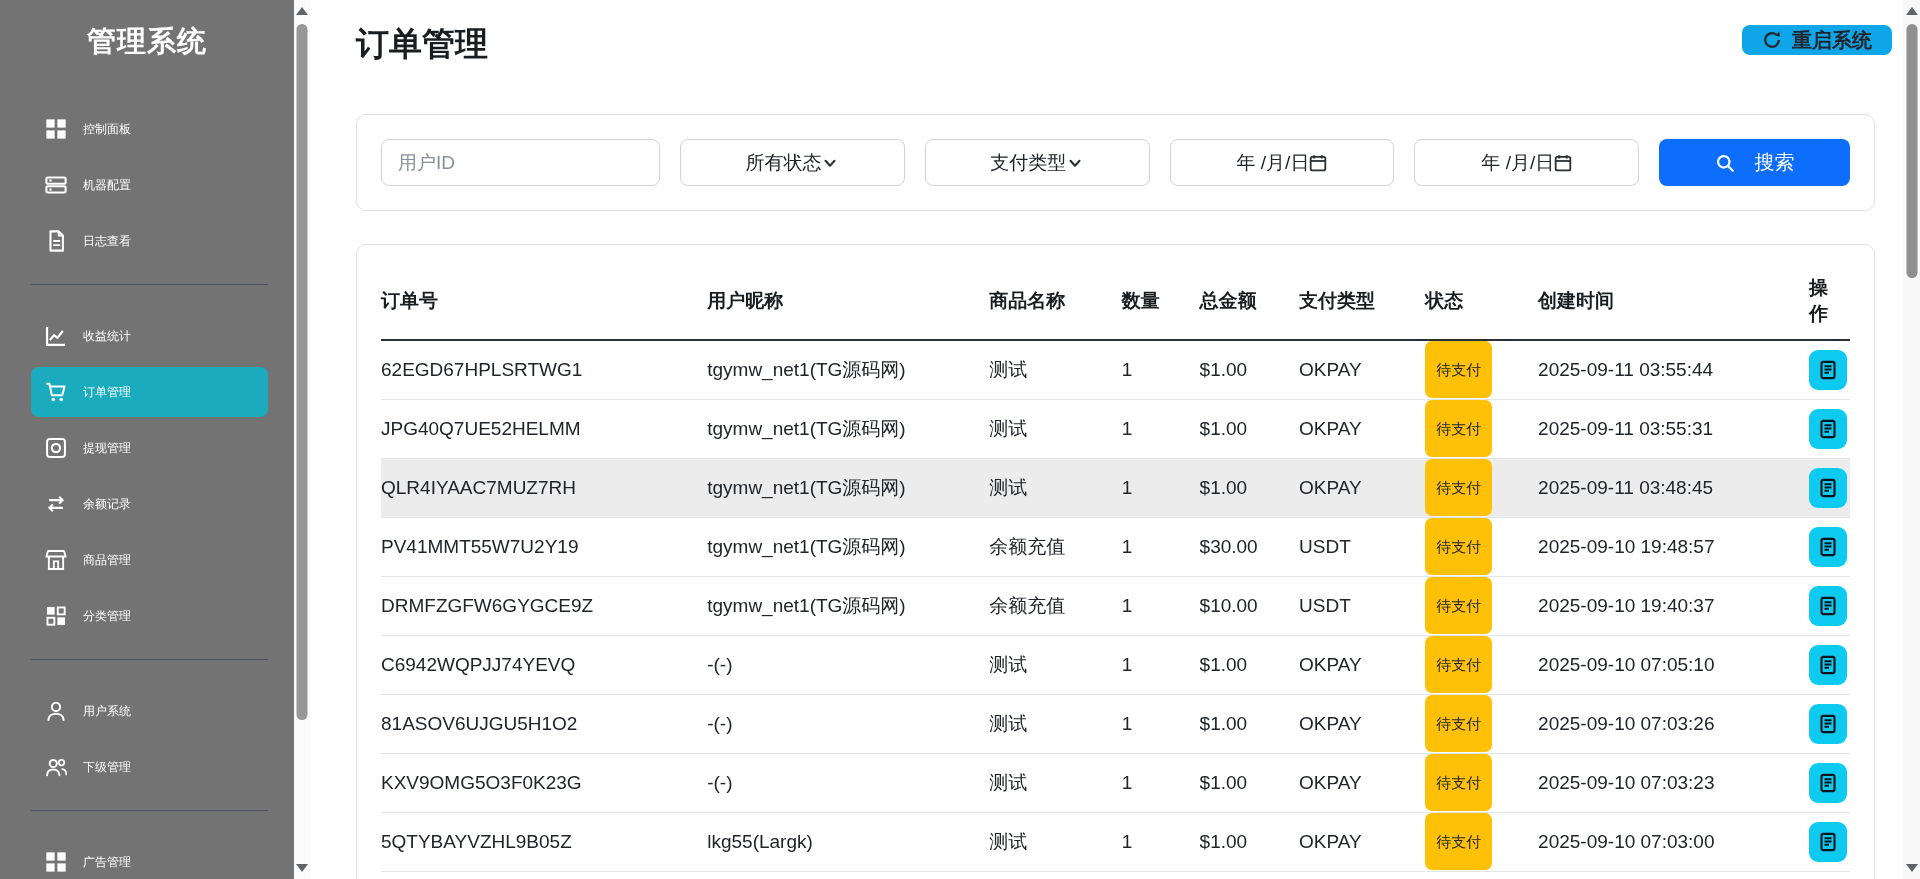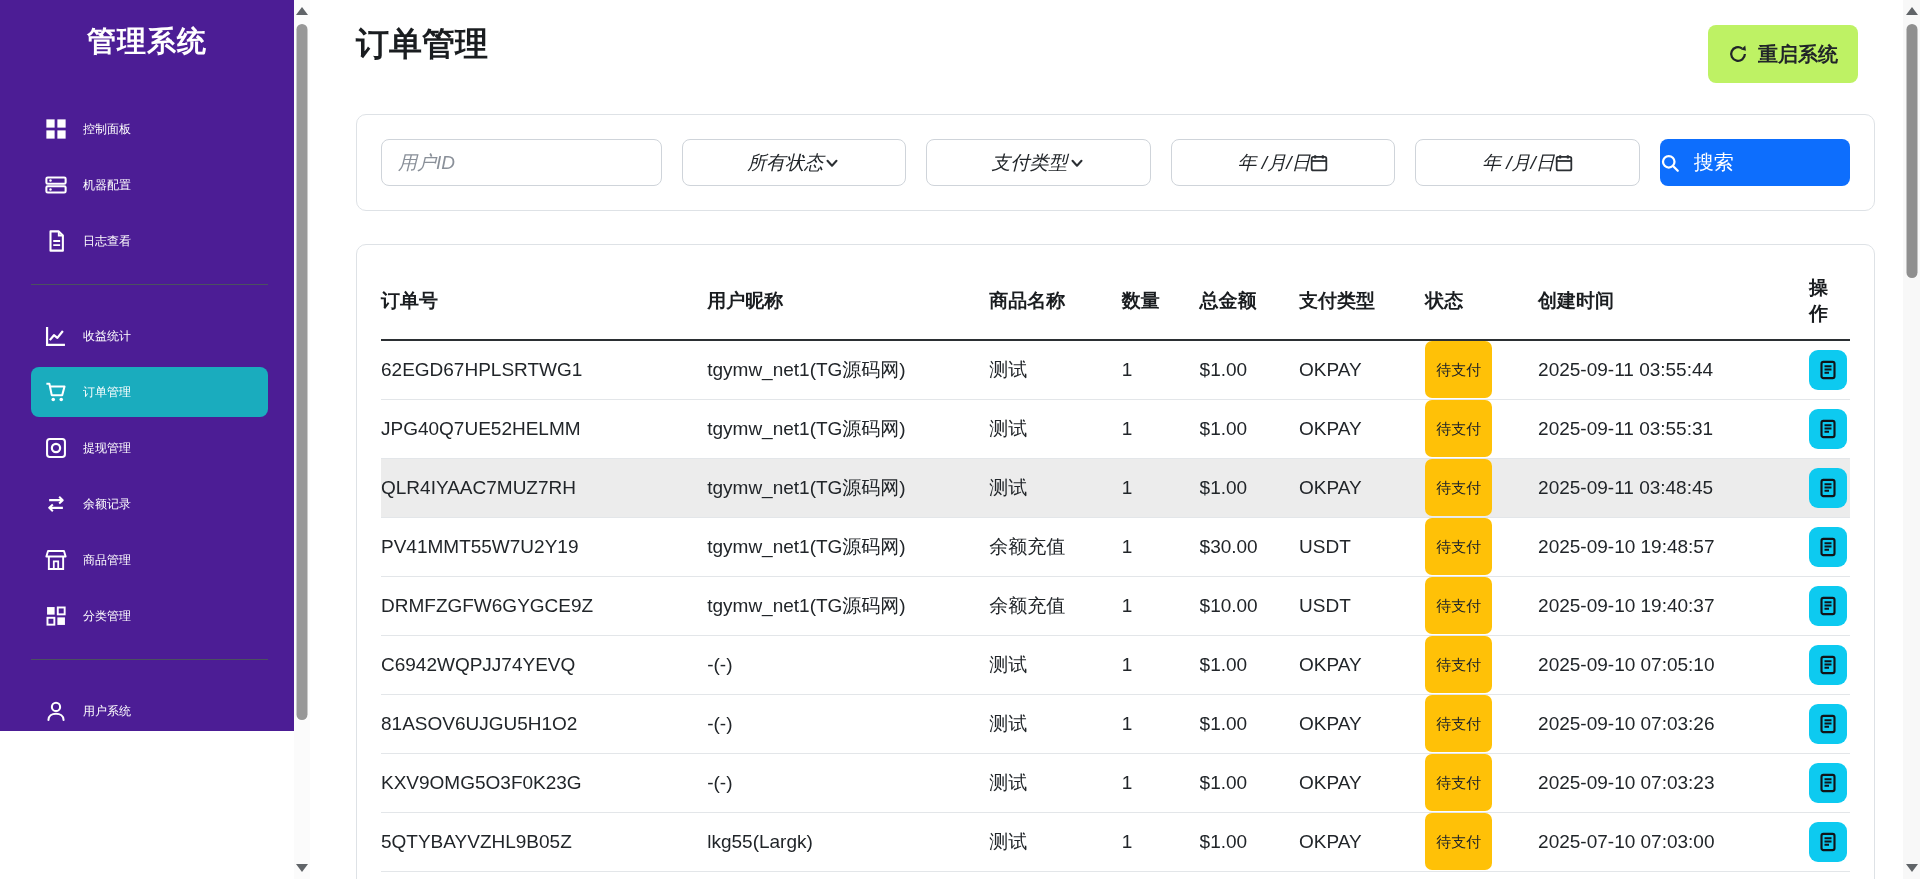--- a/index.html
+++ b/index.html
@@ -5,22 +5,22 @@
   * { box-sizing: border-box; margin: 0; padding: 0; }
   html,body { width:1920px; height:879px; overflow:hidden; }
   body {
     font-family: "Liberation Sans", "DejaVu Sans", sans-serif;
     background:#fff; color:#212529;
     display:flex; flex-direction:row;
   }
 
   
   .sidebar {
-    width:294px; height:731px; flex:0 0 294px;
-    background:#4c1d95; color:#fff; padding-top:22px; overflow:hidden;
+    width:294px; height:879px; flex:0 0 294px;
+    background:#737373; color:#fff; padding-top:22px; overflow:hidden;
   }
   .brand { font-size:29px; font-weight:bold; text-align:center; margin-bottom:42px; letter-spacing:1px; }
   .nav { list-style:none; padding:0 26px 0 31px; }
   .nav-item {
     height:50px; margin-bottom:6px; padding:0 0 0 14px;
     display:flex; align-items:center; gap:16px;
     font-size:12px; border-radius:8px; cursor:pointer; color:#fff;
   }
   .nav-item.active { background:#1aacbe; }
   .nav-ic { width:22px; height:22px; flex:0 0 22px; color:#fff; }
@@ -39,47 +39,46 @@
   .tri-up   { top:7px;    border-bottom:8px solid #606468; }
   .tri-down { bottom:7px; border-top:8px solid #606468; }
   .scroll-thumb { position:absolute; left:50%; transform:translateX(-50%); background:#979797; border-radius:7px; }
   .side-scroll .scroll-thumb { top:24px; height:696px; width:11px; }
   .win-scroll  .scroll-thumb { top:24px; height:254px; width:11px; background:#8f8f8f; }
 
   
   .main { flex:1 1 auto; position:relative; padding:0 28px 0 46px; overflow:hidden; }
   .page-title { font-size:33px; font-weight:bold; margin-top:22px; line-height:44px; color:#1a1d20; }
   .restart-btn {
-    position:absolute; top:25px; right:45px; height:58px;
-    background:#bef264; color:#212529; border:none; border-radius:8px;
+    position:absolute; top:25px; right:11px; height:30px;
+    background:#0ea5e9; color:#212529; border:none; border-radius:8px;
     font-size:20px; font-weight:600; padding:0 20px;
     display:flex; align-items:center; gap:10px; cursor:pointer;
     font-family:inherit;
   }
   .restart-btn svg { width:20px; height:20px; }
 
   
   .filter-card {
     margin-top:48px; border:1px solid #dee2e6; border-radius:10px;
     padding:24px; display:flex; gap:20px; background:#fff;
   }
   .ctl {
     flex:1 1 0; height:47px; border:1px solid #cfd4da; border-radius:8px;
     display:flex; align-items:center; padding:0 16px; font-size:19px; background:#fff;
     color:#212529;
-    font-style:italic;
   }
   input.ctl { font-family:inherit; outline:none; }
   input.ctl::placeholder { color:#8a9099; }
   .ctl.pick { justify-content:center; cursor:pointer; }
   .ctl.pick svg { width:18px; height:18px; color:#2b2f33; }
   .search-btn {
     flex:1 1 0; height:47px; border:none; border-radius:8px;
     background:#0d6efd; color:#fff; font-size:20px; font-weight:500;
-    display:flex; align-items:center; gap:14px; cursor:pointer;
+    display:flex; align-items:center; justify-content:center; gap:20px; cursor:pointer;
     font-family:inherit;
   }
   .search-btn svg { width:20px; height:20px; }
 
   
   .table-card {
     margin-top:33px; border:1px solid #dee2e6; border-radius:10px;
     padding:10px 24px 0; background:#fff; height:660px; overflow:hidden;
   }
   table { width:100%; border-collapse:collapse; table-layout:fixed; }
@@ -517,21 +516,21 @@
           <tr>
             <td>5QTYBAYVZHL9B05Z</td>
             <td>lkg55(Largk)</td>
             <td>测试</td>
             <td>1</td>
             <td>$1.00</td>
             <td>OKPAY</td>
             <td>
               <span class="badge">待支付</span>
             </td>
-            <td>2025-07-10 07:03:00</td>
+            <td>2025-09-10 07:03:00</td>
             <td>
               <button class="action-btn">
                 <svg>
                   <use href="#i-doc-lines"></use>
                 </svg>
               </button>
             </td>
           </tr>
 
           <tr>

